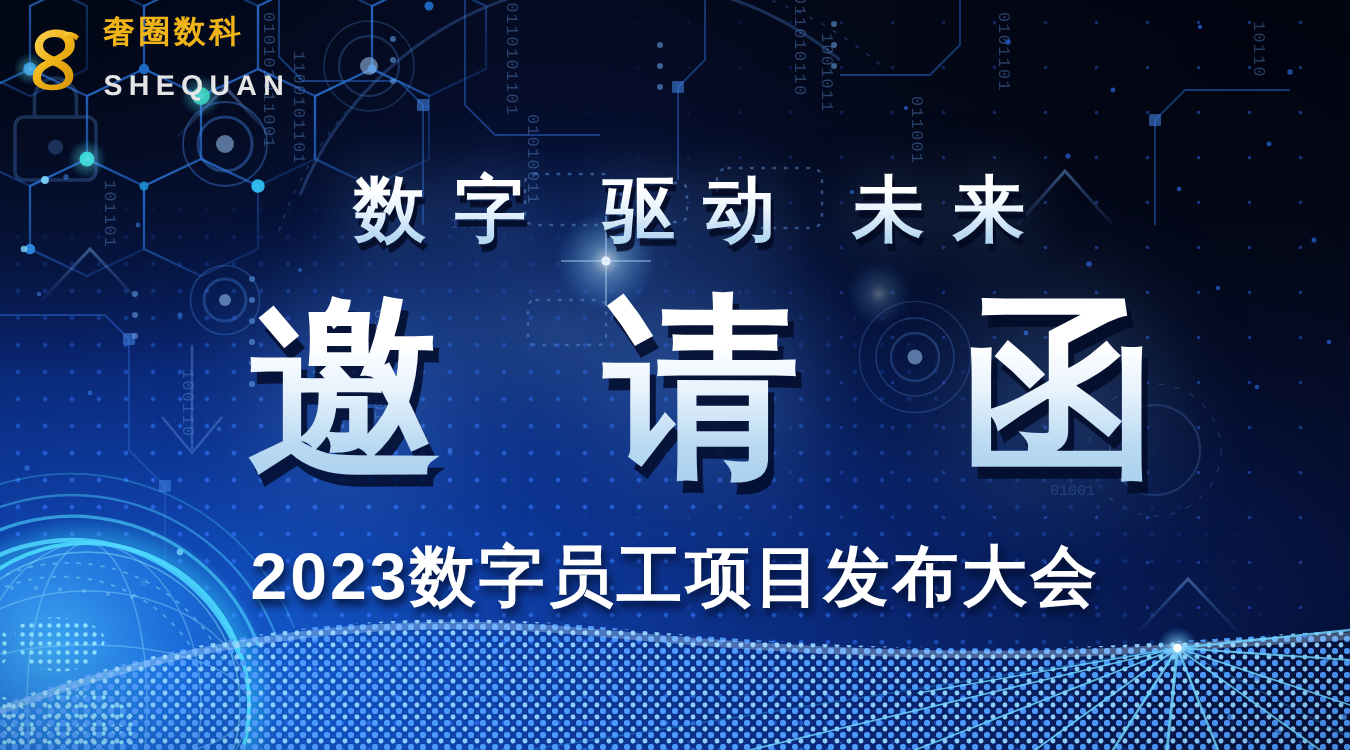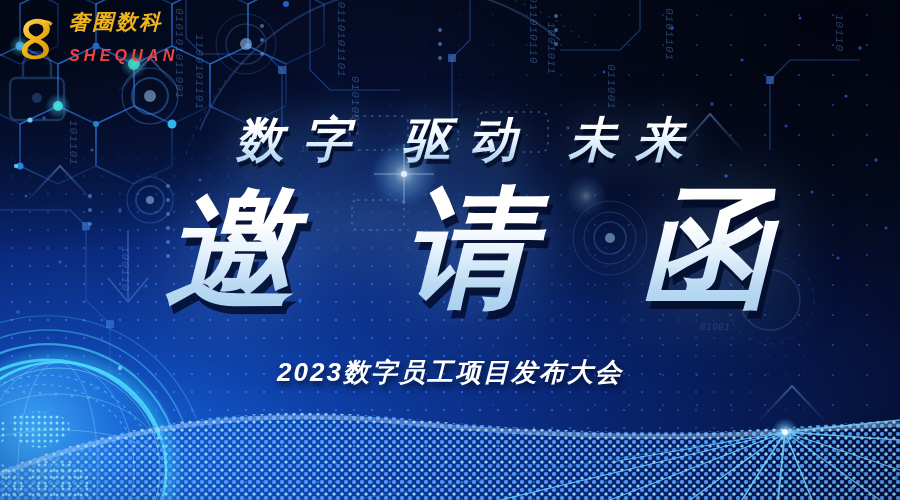--- a/index.html
+++ b/index.html
@@ -7,21 +7,20 @@
 
   body {
     font-family:"Liberation Sans","DejaVu Sans",sans-serif;
   }
 
   #poster {
     position:relative;
     width:900px; height:500px;
     overflow:hidden;
     background:#050c22;
-    font-style:italic;
   }
 
   
   .layer { position:absolute; inset:0; pointer-events:none; }
 
   
   .bg-base {
     background:
       radial-gradient(120% 95% at 12% 88%, #1257c8 0%, #0e3ea4 22%, #0a2878 42%, #071a52 60%, #050f33 78%, #040a1e 100%),
       linear-gradient(125deg, #061028 0%, #071433 38%, #0a1f58 62%, #0d2f80 84%, #1243a8 100%);
@@ -67,48 +66,48 @@
     display:flex; align-items:center; gap:9px;
     z-index:40;
   }
   #logo .mark { width:46px; height:46px; flex:0 0 46px; }
   #logo .words { display:flex; flex-direction:column; line-height:1; }
   #logo .cn {
     font-size:21px; font-weight:700; color:#f0b419;
     letter-spacing:2.5px; white-space:nowrap;
   }
   #logo .en {
-    font-size:16px; font-weight:700; color:#ef4444;
+    font-size:19px; font-weight:700; color:#e5e5e5;
     letter-spacing:4.2px; margin-top:16px; white-space:nowrap;
   }
   .gradtext {
     background:linear-gradient(180deg,#ffffff 0%,#ffffff 30%,#e6f2fc 52%,#b9d9f2 78%,#a8cfed 100%);
     -webkit-background-clip:text; background-clip:text;
     -webkit-text-fill-color:transparent; color:transparent;
     display:inline-block;
   }
   #tagline {
     position:absolute; left:0; right:0; top:108px;
     text-align:center;
     font-size:48px; font-weight:700;
     letter-spacing:19px; text-indent:19px;
     filter:drop-shadow(2px 5px 0 rgba(2,8,30,.80)) drop-shadow(0 0 22px rgba(120,190,255,.30));
   }
   #headline {
-    position:absolute; left:0; right:0; top:180px;
+    position:absolute; left:0; right:0; top:190px;
     text-align:center;
     font-size:130px; font-weight:700;
     letter-spacing:36px; text-indent:36px;
     line-height:1.05;
     filter:drop-shadow(4px 8px 0 rgba(2,10,38,.80)) drop-shadow(0 0 34px rgba(120,190,255,.26));
   }
   #subtitle {
     position:absolute; left:0; right:0; top:355px;
     text-align:center;
-    font-size:26px; font-weight:700; color:#ffffff;
+    font-size:44px; font-weight:700; color:#ffffff;
     letter-spacing:2px;
     text-shadow:2px 4px 6px rgba(2,8,30,.75);
   }
 </style>
 </head>
 <body>
 
 <div id="poster">
 
   <div class="layer bg-base"></div>

